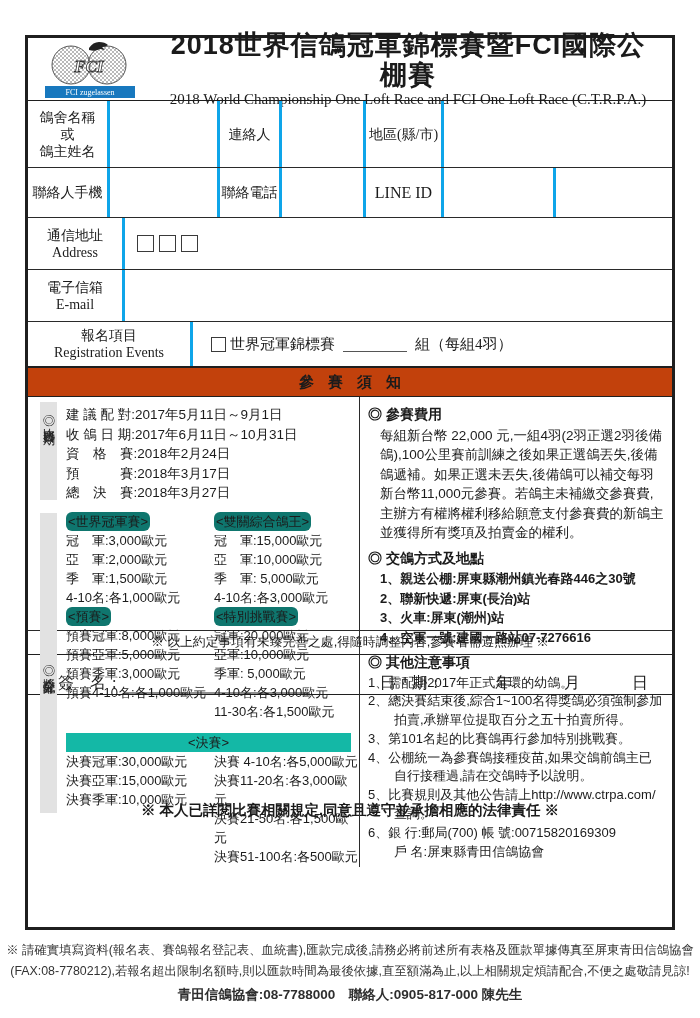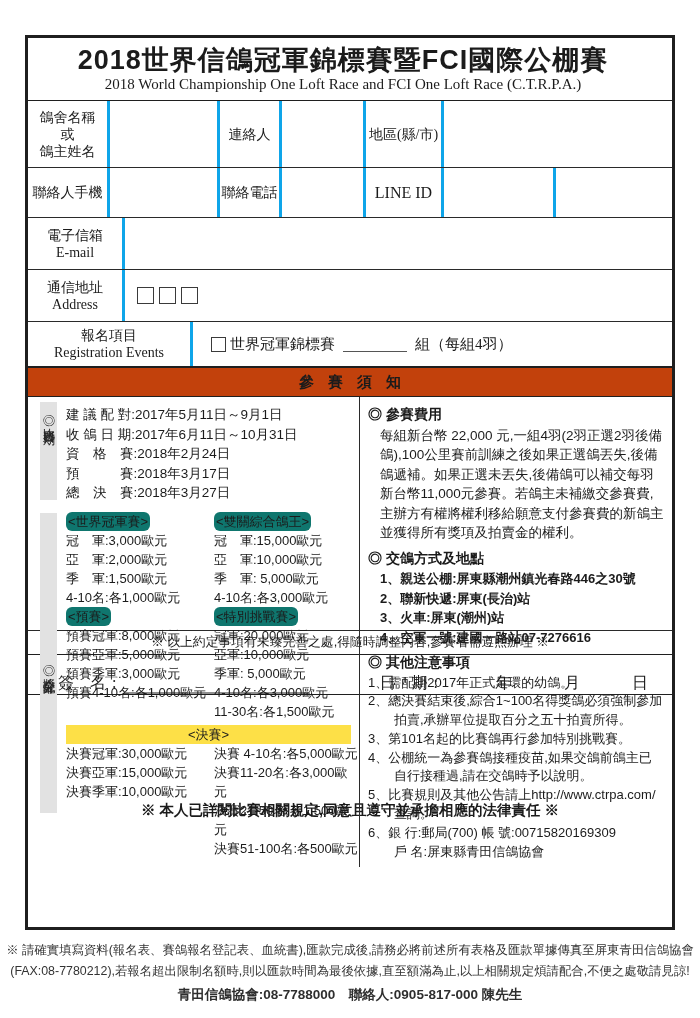--- a/index.html
+++ b/index.html
@@ -44,21 +44,21 @@
   .content{flex:1;display:grid;grid-template-columns:332px 1fr;min-height:0;}
   .left{position:relative;border-right:1px solid #2a2a2a;padding:8px 0 0 38px;box-sizing:border-box;font-size:13px;}
   .strip{position:absolute;left:12px;width:17px;background:#e2e2e2;display:flex;justify-content:center;}
   .strip1{top:5px;height:98px;}
   .strip2{top:116px;height:300px;align-items:center;}
   .vlab{writing-mode:vertical-rl;text-orientation:upright;font-size:12.5px;letter-spacing:1.5px;padding-top:2px;color:#222;}
   .sched{line-height:19.5px;font-size:13.5px;}
   .prizes{margin-top:9px;line-height:19px;}
   .pz-grid{display:grid;grid-template-columns:148px 1fr;}
   .pz-h{display:inline-block;background:#0f766e;padding:0 2px;border-radius:6px;}
-  .final-hd{background:#fde047;text-align:center;width:285px;margin-top:4px;}
+  .final-hd{background:#14b8a6;text-align:center;width:285px;margin-top:12px;}
   .fin-grid{display:grid;grid-template-columns:148px 1fr;}
 
   .right{padding:8px 8px 0 8px;box-sizing:border-box;font-size:13.5px;line-height:19.5px;}
   .sec-h{font-weight:bold;font-size:14px;margin:0 0 1px 0;}
   .sec{margin-bottom:6px;}
   .indent{padding-left:12px;}
   .oli{padding-left:26px;text-indent:-26px;line-height:18.8px;font-size:13px;}
   .oli2{padding-left:26px;text-indent:0;line-height:18.8px;font-size:13px;}
   .dli{padding-left:12px;line-height:19.5px;font-size:13px;font-weight:600;}
 
@@ -81,20 +81,35 @@
 
   svg text{font-family:"Liberation Serif",serif;}
 </style>
 </head>
 <body>
 
 <div class="page">
   <div class="form-box">
 
     <div class="hdr">
+      <div class="logo">
+        <svg width="112" height="58" viewBox="0 0 112 58">
+          <defs>
+            <pattern id="hx" width="4" height="4" patternUnits="userSpaceOnUse">
+              <path d="M0 0L4 4M4 0L0 4" stroke="#8a8a8a" stroke-width="0.6"></path>
+            </pattern>
+          </defs>
+          <circle cx="34" cy="25" r="19" fill="url(#hx)" stroke="#555" stroke-width="1"></circle>
+          <circle cx="70" cy="25" r="19" fill="url(#hx)" stroke="#555" stroke-width="1"></circle>
+          <path d="M52 8 q4 -6 10 -6 q6 0 9 3 q-2 2 -6 2 l3 3 l-5 -1 q-5 3 -11 1 z" fill="#222"></path>
+          <text x="52" y="32" font-size="17" font-style="italic" font-weight="bold" fill="#ffffff" stroke="#333" stroke-width="0.8" text-anchor="middle">FCI</text>
+          <rect x="8" y="46" width="90" height="12" fill="#1878be"></rect>
+          <text x="53" y="55" font-size="8" fill="#ffffff" text-anchor="middle">FCI zugelassen</text>
+        </svg>
+      </div>
       <div class="titles">
         <div class="title-zh">2018世界信鴿冠軍錦標賽暨FCI國際公棚賽</div>
         <div class="title-en">2018 World Championship One Loft Race and FCI One Loft Race (C.T.R.P.A.)</div>
       </div>
     </div>
 
     <div class="grow rowA">
       <div class="cell lab">
         <div>
           <div>鴿舍名稱</div>
@@ -111,45 +126,45 @@
       </div>
     </div>
 
     <div class="grow rowB">
       <div class="cell lab">聯絡人手機</div>
       <div class="cell"></div>
       <div class="cell lab">聯絡電話</div>
       <div class="cell"></div>
       <div class="cell lineid">LINE ID</div>
       <div class="cell"></div>
-      <div class="cell"></div>
-    </div>
-
-    <div class="grow rowD">
-      <div class="cell lab">
-        <div>
-          <div>電子信箱</div>
-          <div>E-mail</div>
-        </div>
-      </div>
       <div class="cell"></div>
     </div>
 
     <div class="grow rowC">
       <div class="cell lab">
         <div>
           <div>通信地址</div>
           <div>Address</div>
         </div>
       </div>
       <div class="cell addr-cell">
         <span class="pbox"></span>
         <span class="pbox"></span>
         <span class="pbox"></span>
       </div>
+    </div>
+
+    <div class="grow rowD">
+      <div class="cell lab">
+        <div>
+          <div>電子信箱</div>
+          <div>E-mail</div>
+        </div>
+      </div>
+      <div class="cell"></div>
     </div>
 
     <div class="grow rowE">
       <div class="cell lab">
         <div>
           <div>報名項目</div>
           <div>Registration Events</div>
         </div>
       </div>
       <div class="cell reg-cell">

